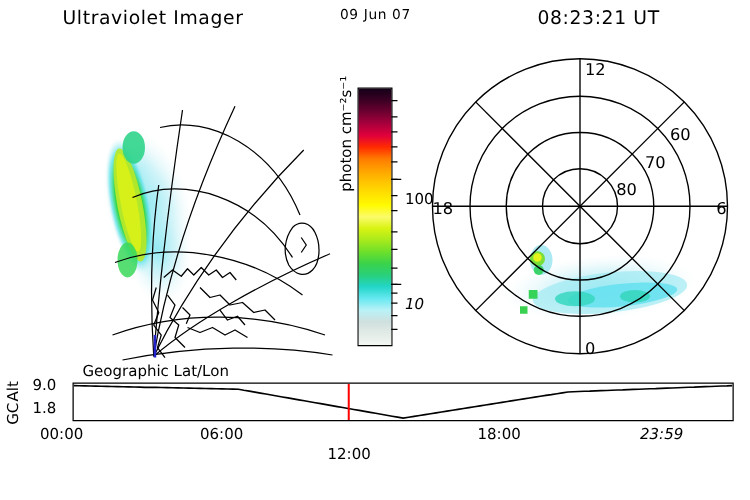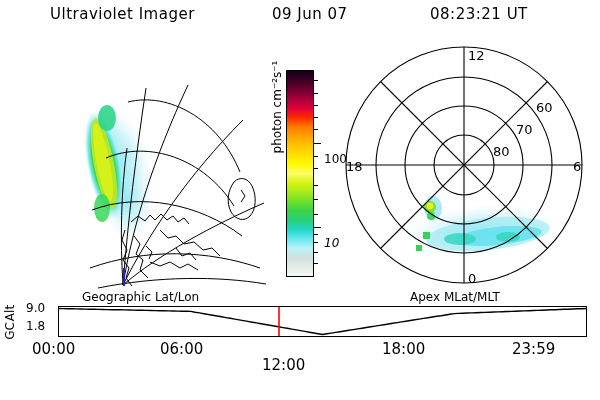--- a/index.html
+++ b/index.html
@@ -6,21 +6,21 @@
   body{
     width:600px;height:400px;overflow:hidden;position:relative;
     font-family:"DejaVu Sans","Liberation Sans",sans-serif;
     color:#000;
   }
   .root{position:absolute;left:0;top:0;width:600px;height:400px;}
 
   
   .header{position:absolute;left:0;top:5px;width:597px;height:24px;}
   .hdr-title{position:absolute;left:50px;top:0;font-size:15px;letter-spacing:0.5px;white-space:nowrap;}
-  .hdr-date{position:absolute;left:272px;top:0;font-size:15px;letter-spacing:0.5px;white-space:nowrap;}
+  .hdr-date{position:absolute;left:272px;top:0;font-size:11px;letter-spacing:0.5px;white-space:nowrap;}
   .hdr-time{position:absolute;left:430px;top:0;font-size:15px;letter-spacing:0.5px;white-space:nowrap;}
 
   
   .panel{position:absolute;}
 
   
   #geo-panel{left:28px;top:40px;width:240px;height:250px;}
 
   
   #cbar-panel{left:256px;top:60px;width:100px;height:230px;}
@@ -34,33 +34,33 @@
   .cb-tick{position:absolute;left:57px;width:5px;height:1px;background:#000;}
   .cb-tick.major{width:8px;}
   .cb-ticklabel{position:absolute;left:68px;font-size:12px;line-height:1;white-space:nowrap;transform:translateY(-50%);margin-top:16px;}
 
   
   #polar-panel{left:330px;top:40px;width:268px;height:250px;}
 
   
   #strip-panel{left:0;top:292px;width:600px;height:60px;}
   .strip-title{position:absolute;font-size:12px;white-space:nowrap;}
-  #strip-title-left{left:66px;top:-2px;margin-left:16px;}
+  #strip-title-left{left:66px;top:-2px;}
   #strip-title-right{left:410px;top:-2px;}
   .strip-box{position:absolute;left:58px;top:14px;width:529px;height:31px;border:1px solid #000;box-sizing:border-box;}
   .axis-vlabel{
     position:absolute;font-size:12px;white-space:nowrap;
     transform:rotate(-90deg);transform-origin:center center;
   }
   #gc-alt-a{left:-4px;top:14px;width:28px;text-align:center;}
   #gc-alt-b{left:-4px;top:32px;width:28px;text-align:center;}
   .ytick{position:absolute;font-size:12px;white-space:nowrap;}
   #ytick-hi{left:26px;top:9px;}
   #ytick-lo{left:26px;top:27px;}
-  .xtick{position:absolute;top:48px;font-size:15px;white-space:nowrap;}
+  .xtick{position:absolute;top:48px;font-size:12px;white-space:nowrap;}
 
   
   .footer{position:absolute;left:0;top:358px;width:600px;height:42px;}
   .st{position:absolute;font-size:12px;white-space:nowrap;}
   .r1{top:0;}
   .r2{top:18px;}
   .c1{left:32px;}
   .c2{left:126px;}
   .c3{left:246px;}
   .c4{left:368px;}
@@ -227,38 +227,37 @@
       <text x="16" y="131" font-size="13" font-family="DejaVu Sans, sans-serif">18</text>
 
       <text x="206" y="72" font-size="13" font-family="DejaVu Sans, sans-serif">60</text>
       <text x="186" y="94" font-size="13" font-family="DejaVu Sans, sans-serif">70</text>
       <text x="163" y="116" font-size="13" font-family="DejaVu Sans, sans-serif">80</text>
     </svg>
   </div>
 
   <div class="panel" id="strip-panel">
     <div class="strip-title" id="strip-title-left">Geographic Lat/Lon</div>
-    <div class="strip-title" id="strip-title-right">Apex MLat/MLT</div>
 
     <div class="axis-vlabel" id="gc-alt-a">Alt</div>
     <div class="axis-vlabel" id="gc-alt-b">GC</div>
 
     <div class="ytick" id="ytick-hi">9.0</div>
     <div class="ytick" id="ytick-lo">1.8</div>
 
     <div class="strip-box">
       <svg width="527" height="29" viewBox="0 0 527 29" preserveAspectRatio="none">
         <polyline id="alt-curve" fill="none" stroke="#000000" stroke-width="1.4" points="0.0,1.5 4.4,1.6 8.8,1.7 13.2,1.8 17.6,1.9 22.0,2.0 26.4,2.1 30.7,2.2 35.1,2.3 39.5,2.4 43.9,2.5 48.3,2.6 52.7,2.7 57.1,2.8 61.5,2.8 65.9,2.9 70.3,3.0 74.7,3.1 79.0,3.2 83.4,3.3 87.8,3.4 92.2,3.5 96.6,3.6 101.0,3.7 105.4,3.8 109.8,3.9 114.2,4.0 118.6,4.1 123.0,4.2 127.4,4.3 131.8,4.4 136.1,5.2 140.5,5.9 144.9,6.7 149.3,7.5 153.7,8.2 158.1,9.0 162.5,9.8 166.9,10.6 171.3,11.3 175.7,12.1 180.1,12.9 184.4,13.6 188.8,14.4 193.2,15.2 197.6,15.9 202.0,16.7 206.4,17.5 210.8,18.3 215.2,19.0 219.6,19.8 224.0,20.6 228.4,21.3 232.8,22.1 237.2,22.9 241.5,23.6 245.9,24.4 250.3,25.2 254.7,26.0 259.1,26.7 263.5,27.5 267.9,26.8 272.3,26.1 276.7,25.4 281.1,24.7 285.5,24.0 289.9,23.3 294.2,22.6 298.6,21.9 303.0,21.2 307.4,20.5 311.8,19.8 316.2,19.1 320.6,18.4 325.0,17.7 329.4,17.0 333.8,16.3 338.2,15.6 342.6,14.9 346.9,14.2 351.3,13.5 355.7,12.8 360.1,12.1 364.5,11.4 368.9,10.7 373.3,10.0 377.7,9.3 382.1,8.7 386.5,8.0 390.9,7.3 395.3,6.6 399.6,6.4 404.0,6.2 408.4,6.0 412.8,5.9 417.2,5.7 421.6,5.5 426.0,5.4 430.4,5.2 434.8,5.0 439.2,4.9 443.6,4.7 447.9,4.5 452.3,4.4 456.7,4.2 461.1,4.0 465.5,3.9 469.9,3.7 474.3,3.5 478.7,3.4 483.1,3.2 487.5,3.0 491.9,2.8 496.3,2.7 500.6,2.5 505.0,2.3 509.4,2.2 513.8,2.0 518.2,1.8 522.6,1.7 527.0,1.5"></polyline>
         <line x1="220" y1="0" x2="220" y2="29" stroke="#ff0000" stroke-width="1.6"></line>
       </svg>
     </div>
 
     <div id="strip-xticks">
         <div class="xtick" style="left: 32px;">00:00</div>
         <div class="xtick" style="left: 142px; margin-left: 18px;">06:00</div>
         <div class="xtick" style="left: 262px; margin-top: 16px;">12:00</div>
         <div class="xtick" style="left: 382px;">18:00</div>
-        <div class="xtick" style="left: 512px;">23:59</div>
+        <div class="xtick" style="left: 512px; font-style: italic;">23:59</div>
       </div>
   </div>
 
 
 </div>
 
 </body></html>

